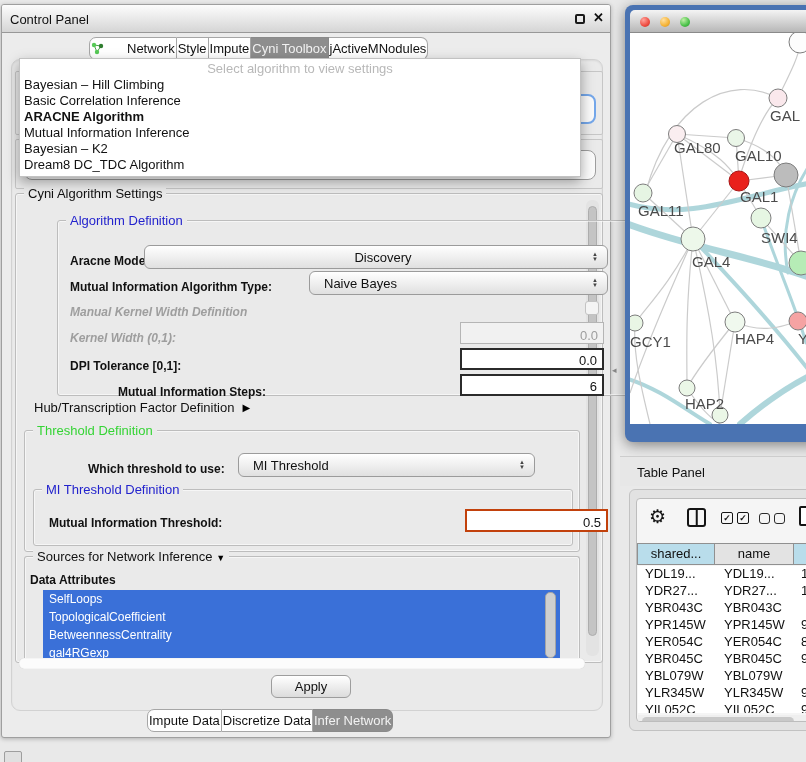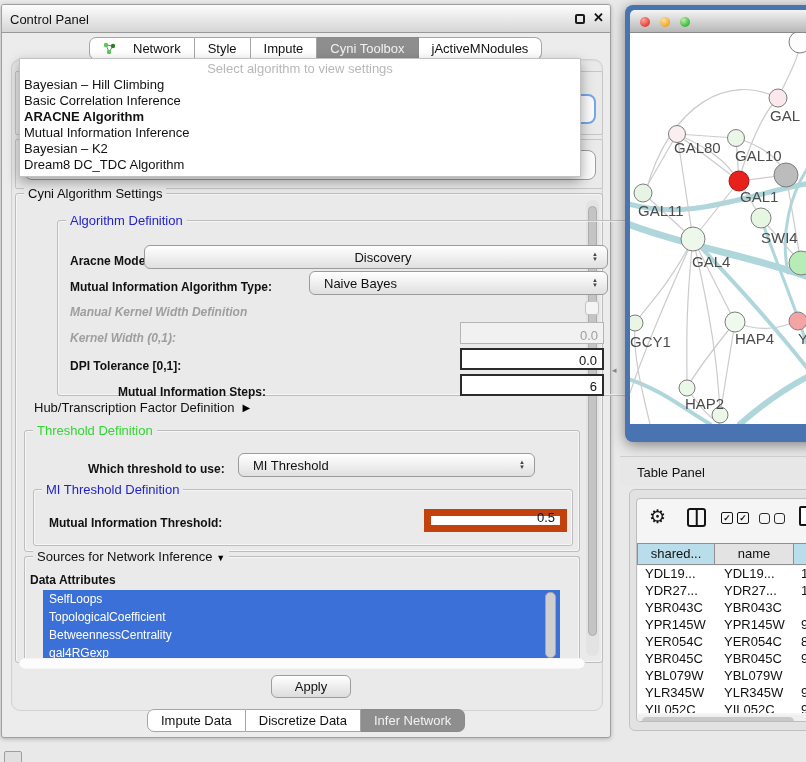--- a/index.html
+++ b/index.html
@@ -27,22 +27,22 @@
   .float-btn {
     position:absolute; right:25px; top:9px; width:10px; height:10px;
     border:2px solid #1a1a1a; border-radius:2px; cursor:pointer;
   }
   .close-btn { position:absolute; right:6px; top:5px; font-size:13px; font-weight:bold; cursor:pointer; }
 
   
   .tabbar { position:absolute; left:87px; top:32px; height:23px; display:flex; }
   .tab {
     background:#fff; border:1px solid #a6a6a6; border-left:none;
-    font-size:13px; line-height:21px; padding:0 13px; white-space:nowrap;
-    display:flex; align-items:center; gap:17px; cursor:pointer;
+    font-size:13px; line-height:21px; padding:0 1px; white-space:nowrap;
+    display:flex; align-items:center; gap:23px; cursor:pointer;
   }
   .tab:first-child { border-left:1px solid #a6a6a6; border-radius:7px 0 0 7px; }
   .tab:last-child { border-radius:0 7px 7px 0; }
   .tab.selected { background:#8e8e8e; border-color:#8a8a8a; color:#f2f2f2; }
 
   
   .content-panel {
     position:absolute; left:9px; top:54px; width:592px; height:652px;
     background:#eaeaea; border:1px solid #d2d2d2; border-radius:9px;
     box-shadow:inset 0 1px 2px rgba(0,0,0,.07);
@@ -84,21 +84,21 @@
     font-size:13px; padding-left:14px; display:flex; align-items:center; cursor:pointer;
   }
   .spin { position:absolute; right:9px; top:50%; transform:translateY(-50%);
     display:flex; flex-direction:column; align-items:center; font-size:6px; line-height:5px; color:#444; }
 
   .field {
     position:absolute; background:#fff; border:2px solid #2b2b2b;
     font-size:13px; text-align:right; padding:0 5px; display:flex; align-items:flex-end; justify-content:flex-end;
   }
   .field.dis { background:#f1f1f1; border:1px solid #b5b5b5; color:#9e9e9e; }
-  .field.soft { border:7px solid #c2410c; }
+  .field.soft { border:2px solid #c2410c;margin-left:41px; }
 
   .checkbox { position:absolute; width:14px; height:14px; border:1px solid #c3c3c3; border-radius:3px; background:#f4f4f4; }
 
   
   .vscroll-track { position:absolute; background:#e3e3e3; border-radius:6px; }
   .vscroll-thumb { position:absolute; background:#c4c4c4; border:1px solid #adadad; border-radius:5px; }
 
   
   .attr-list { position:absolute; background:#fff; overflow:hidden; }
   .attr-item { height:18px; line-height:18px; background:#3a70d8; color:#fff; font-size:12px; padding-left:6px; }

